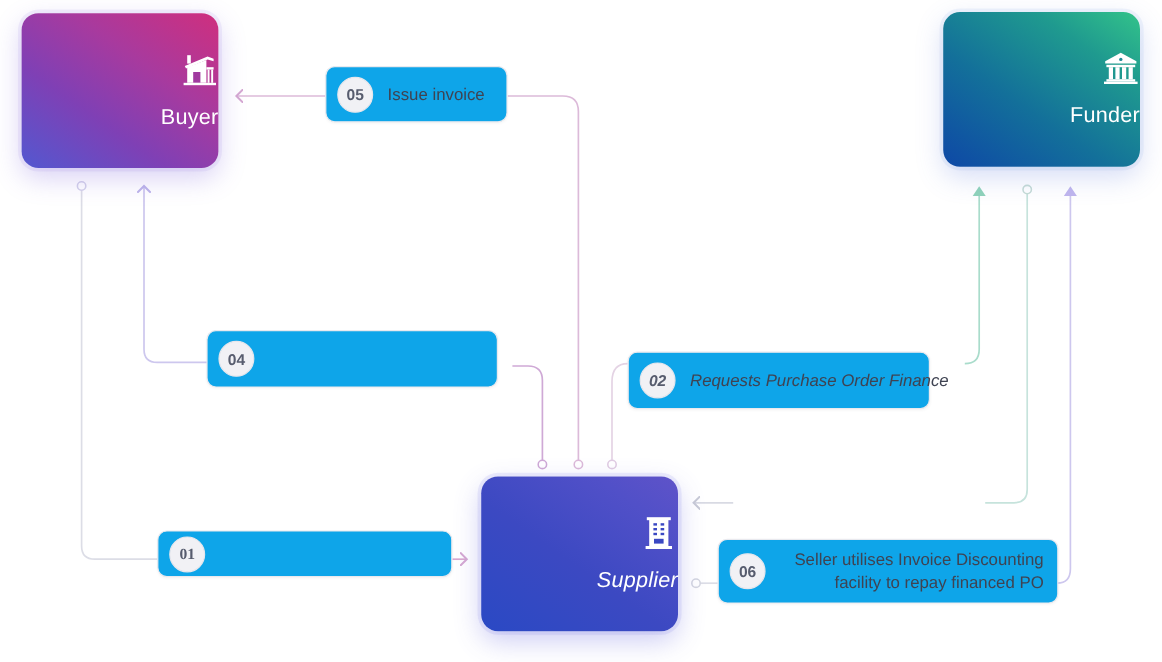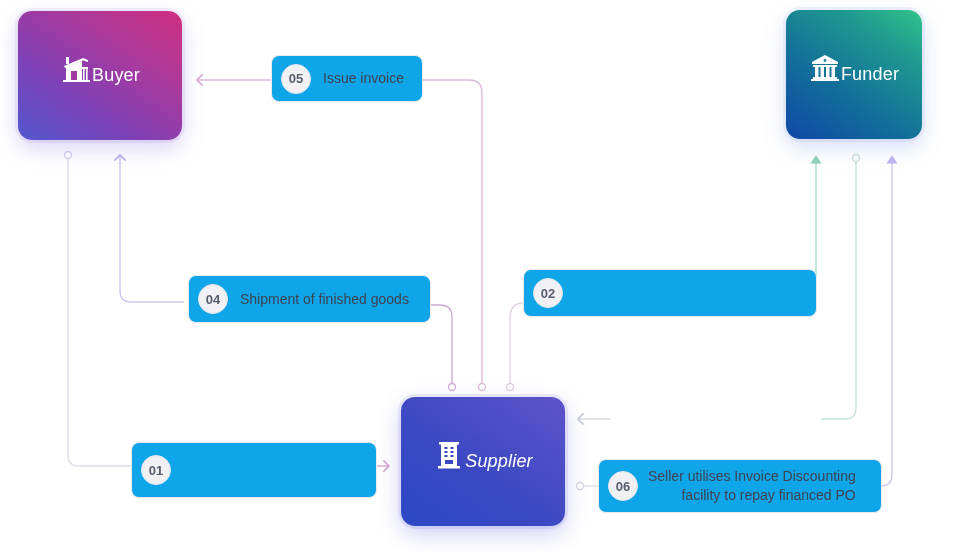--- a/index.html
+++ b/index.html
@@ -6,33 +6,33 @@
   body {
     width: 968px; height: 552px; position: relative; overflow: hidden;
     background: #ffffff;
     font-family: "Liberation Sans", "DejaVu Sans", sans-serif;
   }
   .canvas { position: absolute; left: 0; top: 0; width: 968px; height: 552px; }
   svg.lines { position: absolute; left: 0; top: 0; width: 968px; height: 552px; overflow: visible; }
 
   .node {
     position: absolute; border-radius: 14px; color: #fff;
-    display: flex; flex-direction: row; align-items: center; justify-content: center;
+    display: flex; flex-direction: column; align-items: flex-end; justify-content: center;
     box-sizing: border-box;
   }
   .node .icon { width: 32px; height: 30px; display: flex; align-items: center; justify-content: center; margin-bottom: 14px; }
   .node .label { font-size: 18px; font-weight: 500; letter-spacing: 0.2px; }
 
   .buyer {
     left: 18px; top: 11px; width: 164px; height: 129px;
     background: linear-gradient(35deg, #5358d0 0%, #7f40b5 35%, #a83a9e 65%, #cf2f7e 100%);
     box-shadow: 0 8px 22px rgba(120, 90, 220, 0.28), 0 0 0 3px rgba(210,200,245,0.25);
   }
   .funder {
-    left: 786px; top: 10px; width: 136px; height: 129px;
+    left: 786px; top: 10px; width: 164px; height: 129px;
     background: linear-gradient(35deg, #0e48a6 0%, #13709a 40%, #1f9a8f 75%, #33c38a 100%);
     box-shadow: 0 8px 22px rgba(90, 120, 220, 0.25), 0 0 0 3px rgba(200,215,245,0.25);
   }
   .supplier {
     left: 401px; top: 397px; width: 164px; height: 129px;
     background: linear-gradient(35deg, #2a49c4 0%, #3c49c2 45%, #5150c8 80%, #5f53c9 100%);
     box-shadow: 0 8px 22px rgba(90, 90, 220, 0.30), 0 0 0 3px rgba(205,205,245,0.35);
     font-style: italic;
   }
 
@@ -165,35 +165,35 @@
       </svg>
     </span>
     <span class="label">Supplier</span>
   </div>
 
   <div class="step" style="left:271px; top:55px; width:152px; height:47px;">
     <span class="num">05</span>
     <span class="txt">Issue invoice</span>
   </div>
 
-  <div class="step" style="left:188px; top:275px; width:243px; height:48px;">
+  <div class="step" style="left:172px; top:275px; width:243px; height:48px;">
     <span class="num">04</span>
-    <span class="txt">Shipment of finished goods</span>
   </div>
 
-  <div class="step" style="left:523px; top:269px; width:294px; height:48px;">
+  <div class="step" style="left:523px; top:293px; width:252px; height:48px;font-style:italic;">
     <span class="num">02</span>
+    <span class="txt">Requests Purchase Order Finance</span>
   </div>
 
 
-  <div class="step" style="left:131px; top:442px; width:246px; height:56px;">
+  <div class="step" style="left:131px; top:442px; width:246px; height:39px;font-family:Liberation Serif, serif;">
     <span class="num">01</span>
   </div>
 
-  <div class="step" style="left:598px; top:459px; width:284px; height:54px;">
+  <div class="step" style="left:598px; top:449px; width:284px; height:54px;gap:14px;">
     <span class="num">06</span>
     <span class="txt" style="margin-left:10px;">
       <span style="display:block">Seller utilises Invoice Discounting</span>
       <span style="display:block">facility to repay financed PO</span>
     </span>
   </div>
 
 </div>
 
 </body></html>

